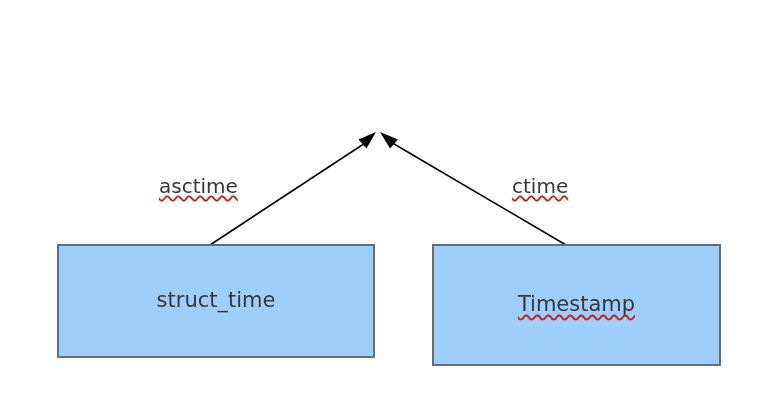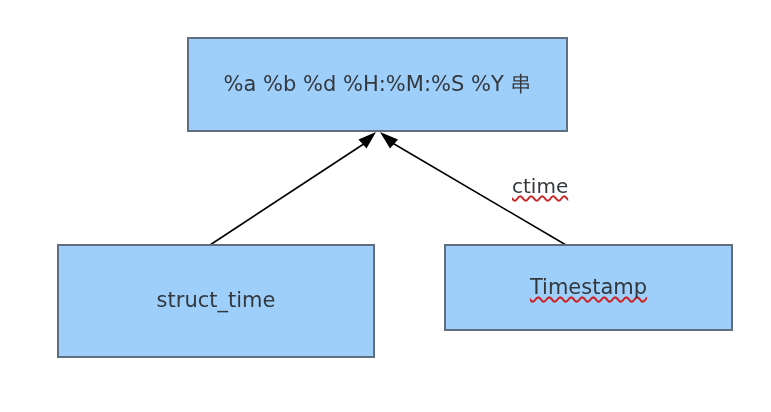--- a/index.html
+++ b/index.html
@@ -46,24 +46,24 @@
     width: 381px;
     height: 95px;
   }
   #node-struct-time {
     left: 57px;
     top: 244px;
     width: 318px;
     height: 114px;
   }
   #node-timestamp {
-    left: 444px;
+    left: 432px;
     top: 244px;
     width: 289px;
-    height: 87px;
+    height: 122px;
   }
   .node-label {
     display: inline-block;
   }
   .spellcheck {
     text-decoration: underline wavy #cc2222;
     text-decoration-skip-ink: none;
     text-underline-offset: 2px;
   }
   .edge-label {
@@ -91,30 +91,30 @@
     <g>
       <line x1="210" y1="245" x2="370.5" y2="139.5" stroke="#000000" stroke-width="1.6"></line>
       <polygon points="376,132 358.5,139.5 366.5,148.5" fill="#000000"></polygon>
     </g>
     <g>
       <line x1="566" y1="245" x2="386.5" y2="139.5" stroke="#000000" stroke-width="1.6"></line>
       <polygon points="380,132 398,139.5 390,148.5" fill="#000000"></polygon>
     </g>
   </svg>
 
-  <div class="node" id="node-format">
-    <span class="node-label">%a %b %d %H:%M:%S %Y 串</span>
-  </div>
 
   <div class="node" id="node-struct-time">
     <span class="node-label">struct_time</span>
   </div>
 
   <div class="node" id="node-timestamp">
     <span class="node-label spellcheck">Timestamp</span>
   </div>
 
+  <div class="edge-label" id="edge-label-asctime">
+    <span class="spellcheck">asctime</span>
+  </div>
 
   <div class="edge-label" id="edge-label-ctime">
     <span class="spellcheck">ctime</span>
   </div>
 
 </div>
 
 </body></html>

